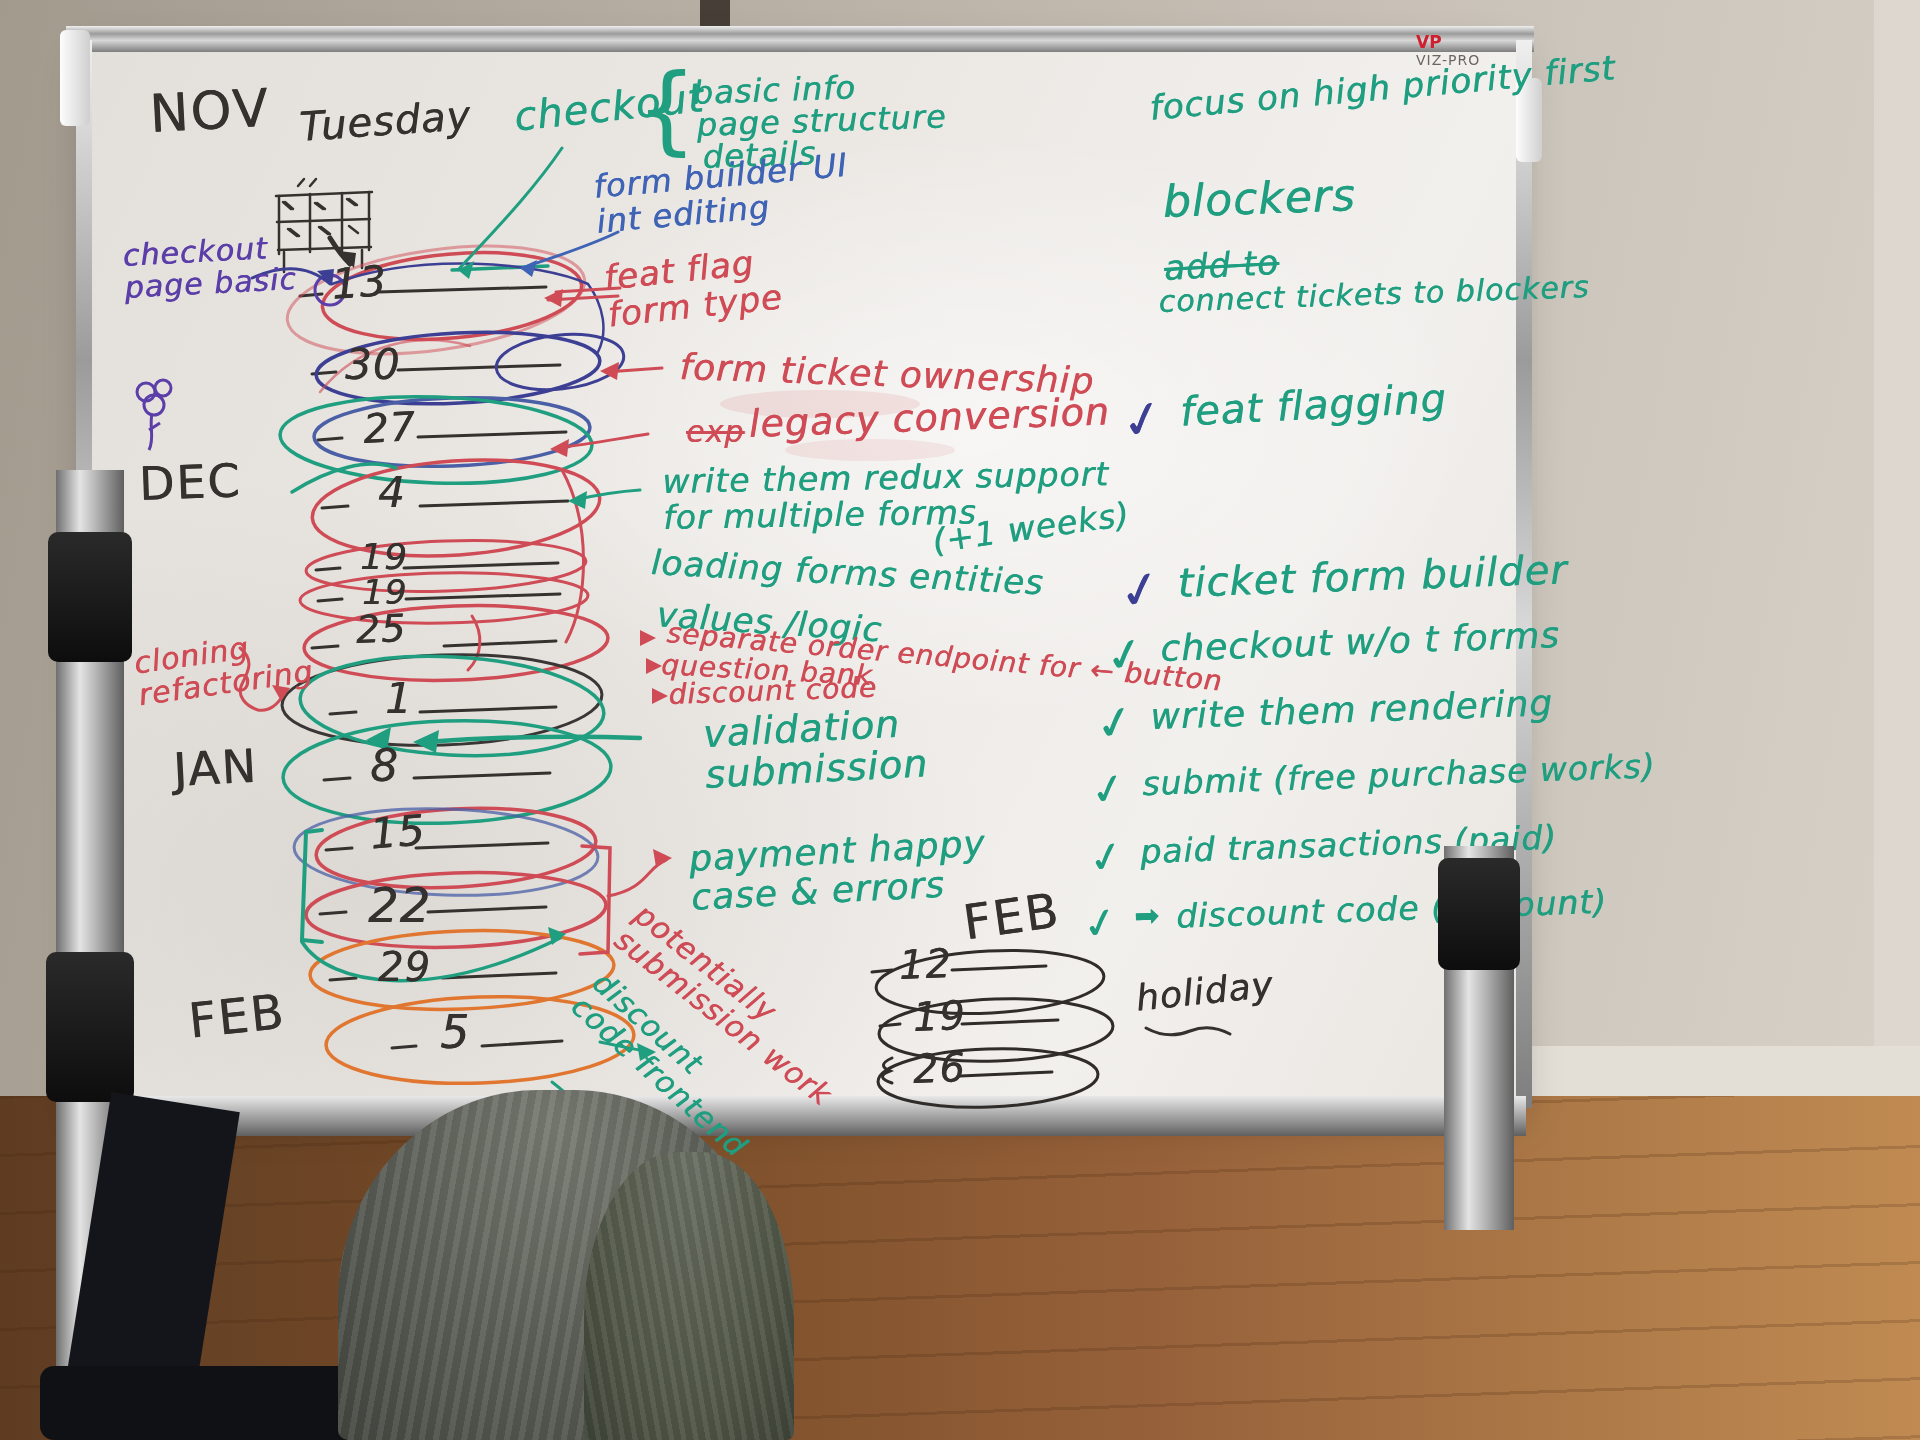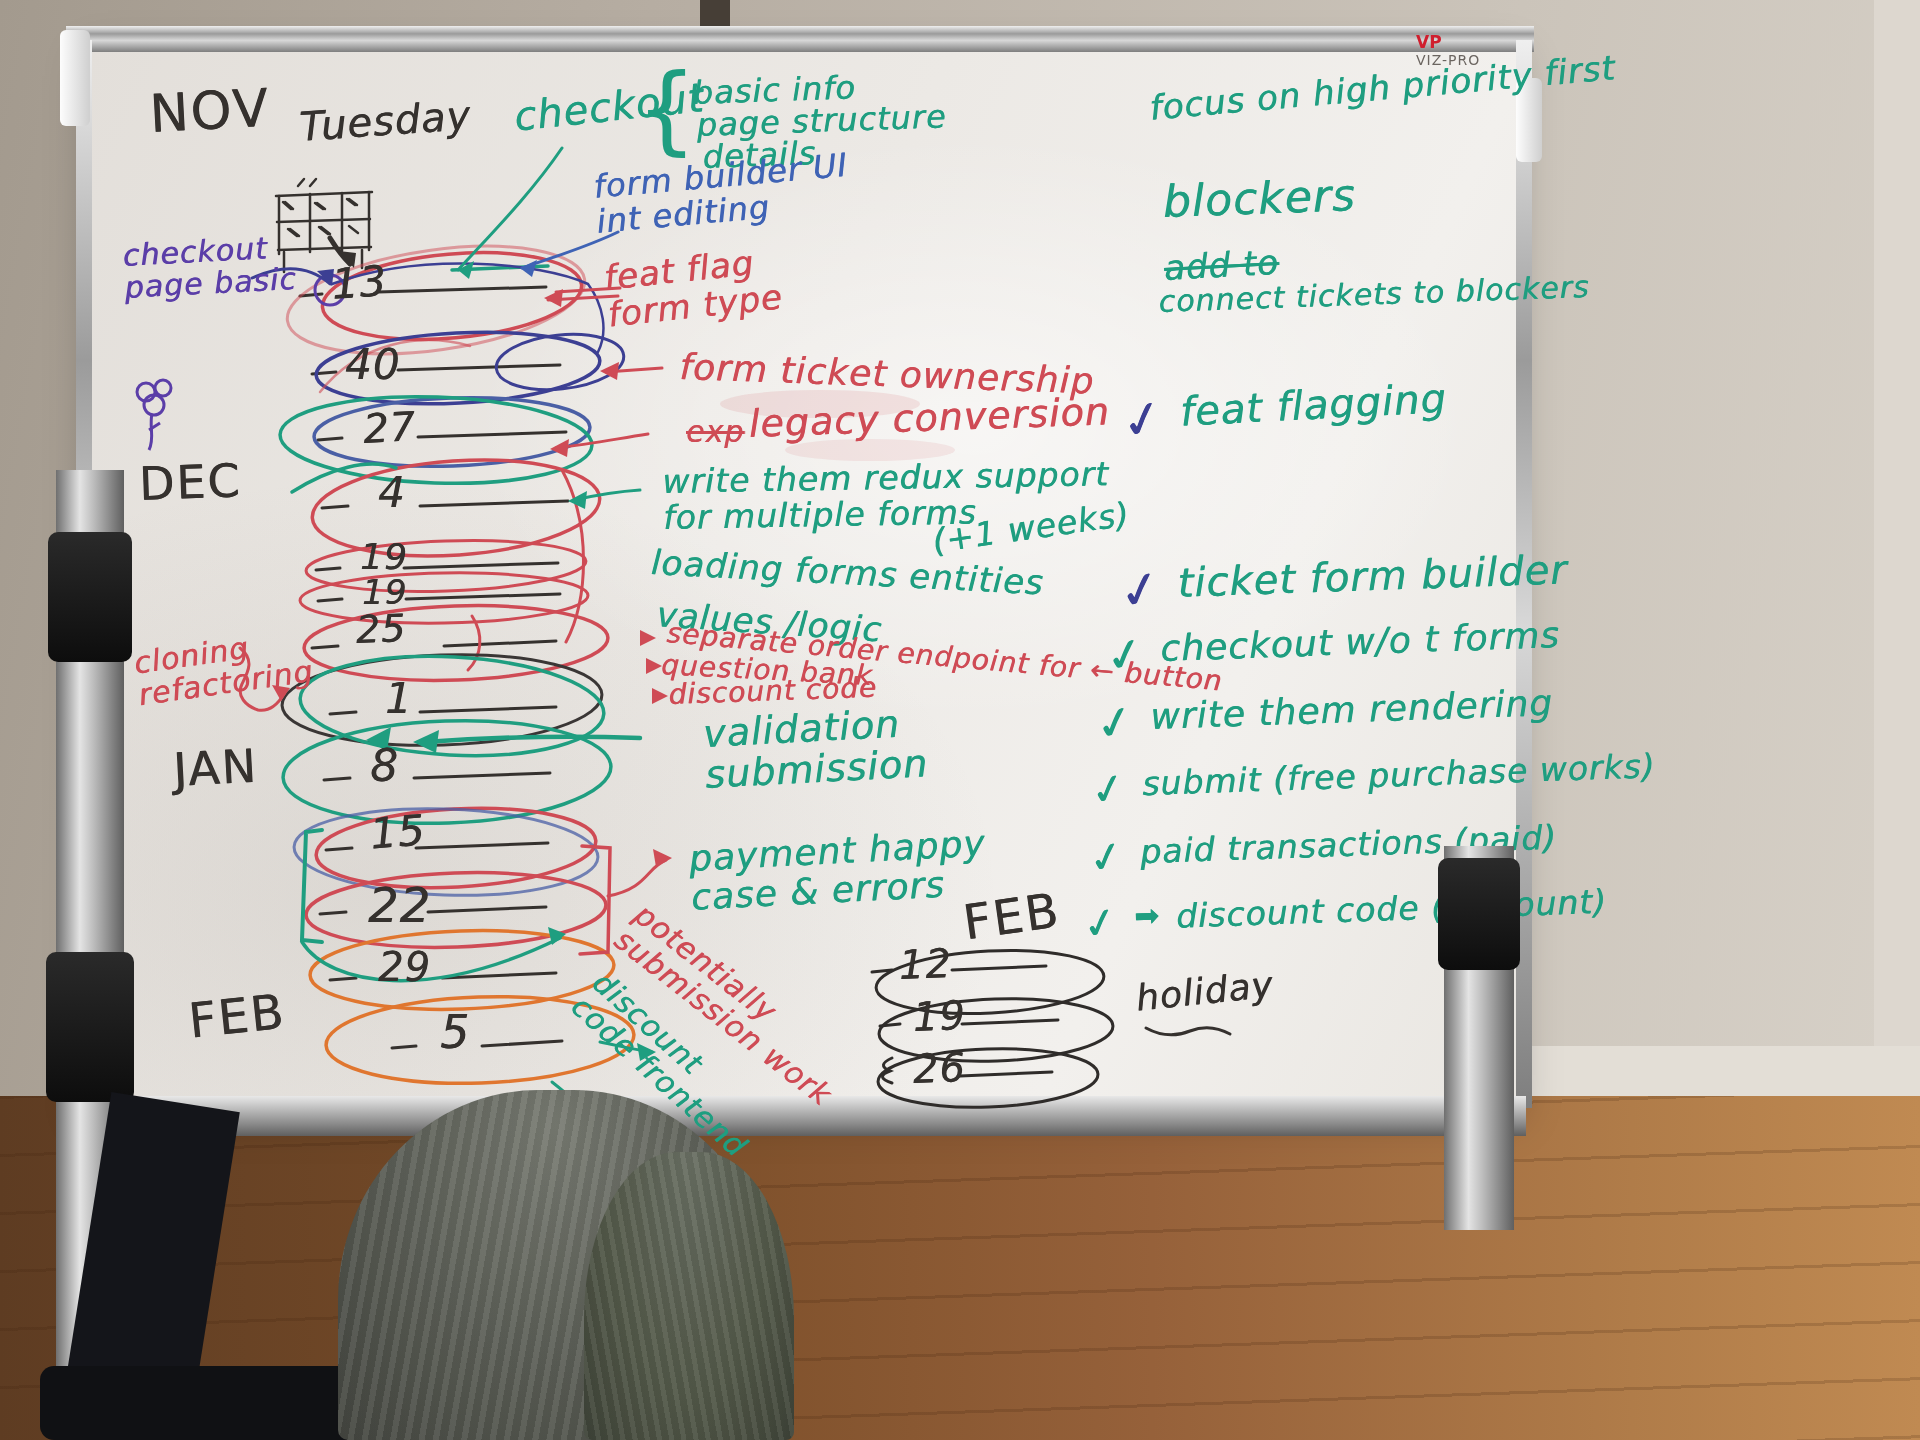--- a/index.html
+++ b/index.html
@@ -239,21 +239,21 @@
 
   <div class="layer">
 
     <div class="hw caps black" style="left:148px;top:86px;font-size:52px;transform:rotate(-3deg)">NOV</div>
     <div class="hw black" style="left:298px;top:106px;font-size:40px;transform:rotate(-4deg)">Tuesday</div>
     <div class="hw caps black" style="left:138px;top:460px;font-size:46px;transform:rotate(-2deg)">DEC</div>
     <div class="hw caps black" style="left:172px;top:746px;font-size:46px;transform:rotate(-3deg)">JAN</div>
     <div class="hw caps black" style="left:186px;top:996px;font-size:48px;transform:rotate(-6deg)">FEB</div>
 
     <div class="hw black" style="left:330px;top:262px;font-size:42px;transform:rotate(-4deg)">13</div>
-    <div class="hw black" style="left:345px;top:342px;font-size:42px">40</div>
+    <div class="hw black" style="left:345px;top:342px;font-size:42px">30</div>
     <div class="hw black" style="left:362px;top:408px;font-size:40px;transform:rotate(-3deg)">27</div>
     <div class="hw black" style="left:378px;top:470px;font-size:42px">4</div>
     <div class="hw black" style="left:360px;top:538px;font-size:36px">19</div>
     <div class="hw black" style="left:362px;top:574px;font-size:34px">19</div>
     <div class="hw black" style="left:355px;top:610px;font-size:38px;transform:rotate(-2deg)">25</div>
     <div class="hw black" style="left:385px;top:676px;font-size:42px">1</div>
     <div class="hw black" style="left:370px;top:742px;font-size:44px">8</div>
     <div class="hw black" style="left:368px;top:812px;font-size:42px;transform:rotate(-5deg)">15</div>
     <div class="hw black" style="left:368px;top:880px;font-size:48px">22</div>
     <div class="hw black" style="left:378px;top:946px;font-size:40px">29</div>

